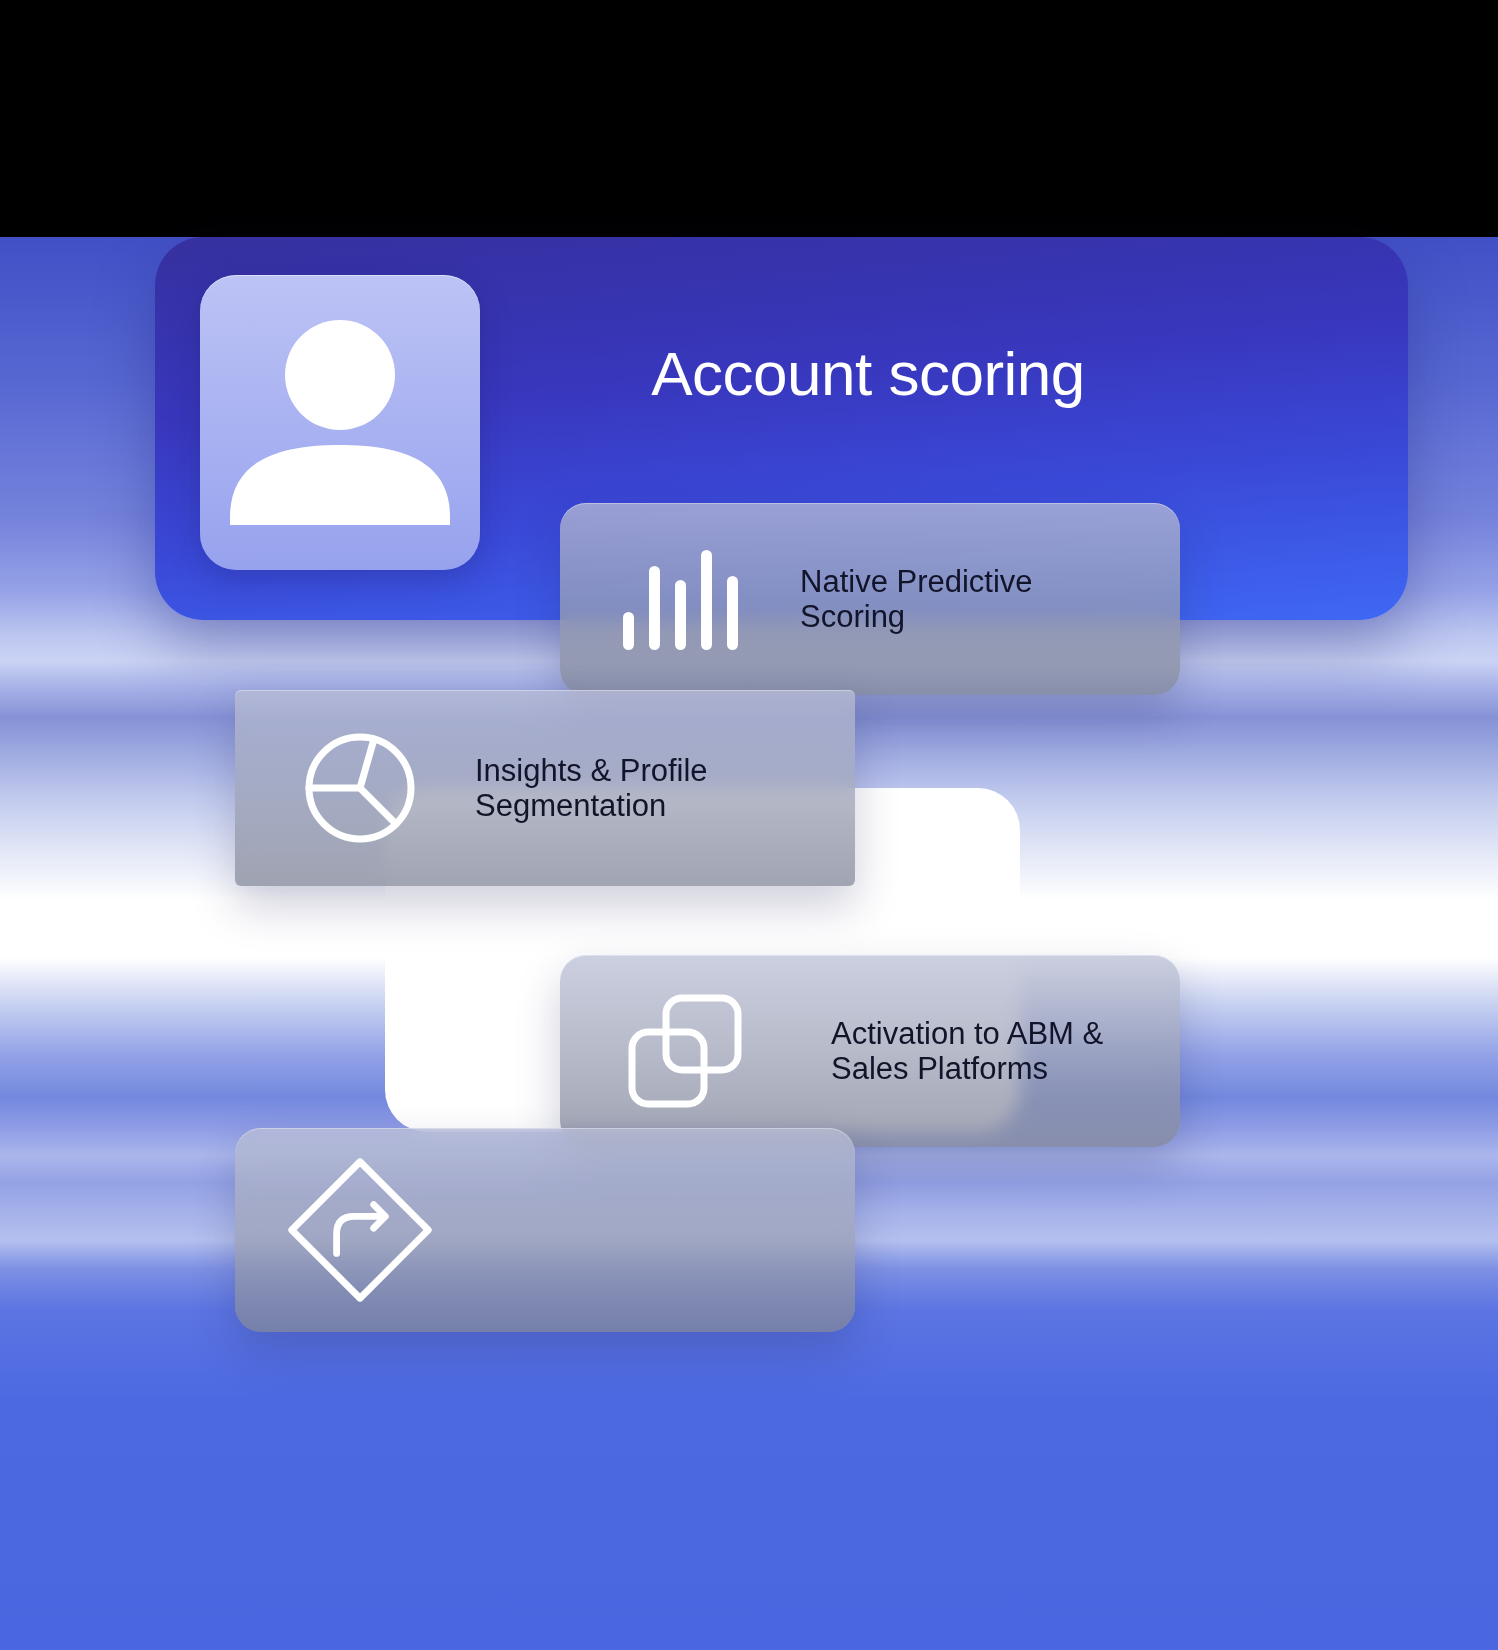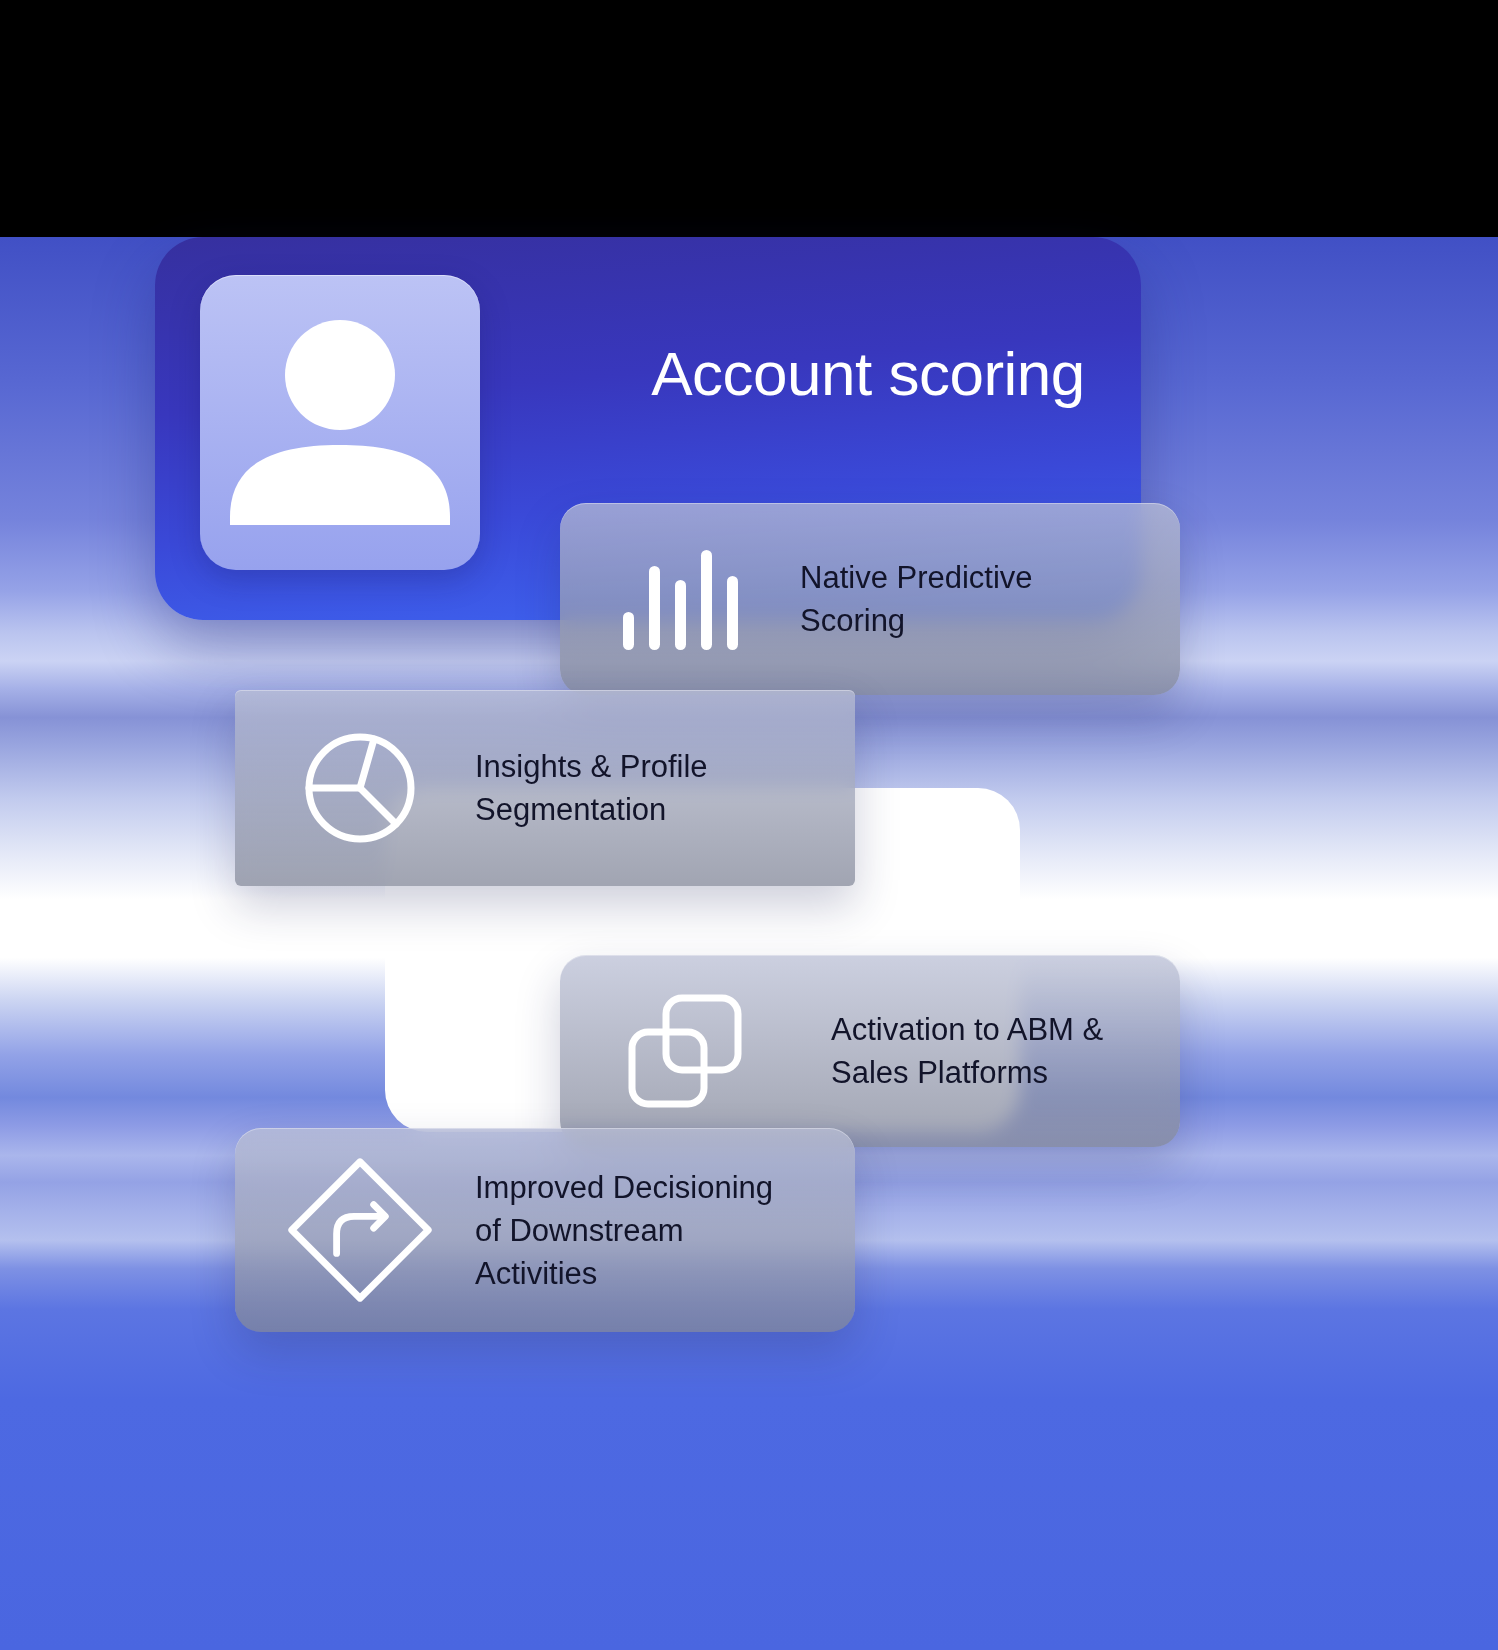--- a/index.html
+++ b/index.html
@@ -47,21 +47,21 @@
   .top-black {
     position: absolute; left: 0; top: 0; width: 1498px; height: 237px;
     background: #000;
   }
   .white-panel {
     position: absolute; left: 385px; top: 788px; width: 635px; height: 344px;
     background: #ffffff; border-radius: 42px;
   }
   
   .hero {
-    position: absolute; left: 155px; top: 237px; width: 986px; height: 383px;
+    position: absolute; left: 155px; top: 237px; width: 1253px; height: 383px;
     border-radius: 48px;
     background: linear-gradient(175deg, #36309f 0%, #3837bd 38%, #3a49d8 66%, #3f68f4 100%);
     box-shadow: 0 28px 60px rgba(30, 35, 120, 0.35);
   }
   .avatar-tile {
     position: absolute; left: 45px; top: 38px; width: 280px; height: 295px;
     border-radius: 36px;
     background: linear-gradient(180deg, #bcc3f5 0%, #97a2ee 100%);
     box-shadow: inset 0 1px 0 rgba(255,255,255,0.45), 0 10px 30px rgba(25,25,90,0.25);
   }
@@ -84,21 +84,21 @@
     -webkit-backdrop-filter: blur(9px);
     backdrop-filter: blur(9px);
     box-shadow: inset 0 1px 0 rgba(255,255,255,0.35), 0 20px 45px rgba(30,35,90,0.22);
   }
   .feature-card .icon-box {
     flex: 0 0 165px;
     display: flex; align-items: center; justify-content: center;
   }
   .feature-card .label {
     margin: 0 0 0 33px;
-    font-size: 31px; line-height: 43px; font-weight: 500;
+    font-size: 31px; line-height: 35px; font-weight: 500;
     color: #12142a;
     white-space: pre-line;
   }
   .card-1 { left: 560px; top: 503px;  width: 620px; height: 192px; }
   .card-2 { left: 235px; top: 690px;  width: 620px; height: 196px; border-radius: 6px; }
   .card-3 { left: 560px; top: 955px;  width: 620px; height: 192px; gap: 31px; }
   .card-4 { left: 235px; top: 1128px; width: 620px; height: 204px; }
   svg .stroke {
     fill: none; stroke: #ffffff; stroke-width: 7;
     stroke-linecap: round; stroke-linejoin: round;
@@ -162,18 +162,15 @@
   </div>
 
   <div class="feature-card card-4">
     <span class="icon-box">
       <svg width="156" height="156" viewBox="0 0 160 160">
         <path class="stroke" d="M80 10 L150 80 L80 150 L10 80 Z"></path>
         <path class="stroke" d="M56 104 L56 84 Q56 66 74 66 L105 66"></path>
         <path class="stroke" d="M94 54 L106 66 L94 78"></path>
       </svg>
     </span>
-    <p class="label">Improved Decisioning
-of Downstream
-Activities</p>
   </div>
 
 </div>
 
 </body></html>

